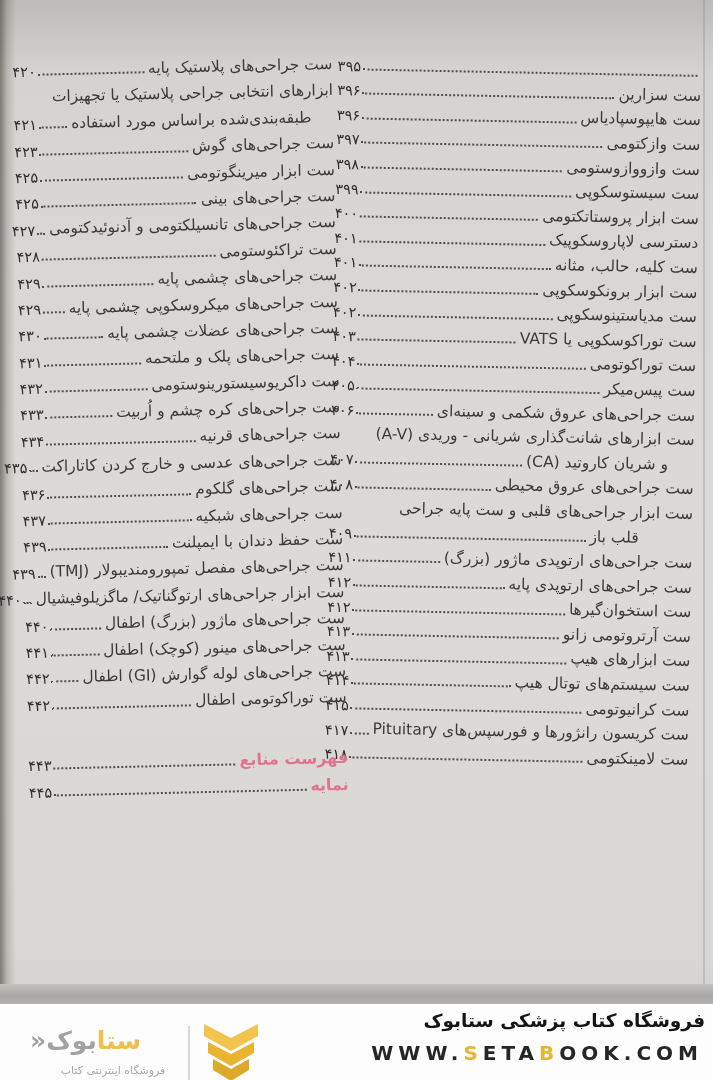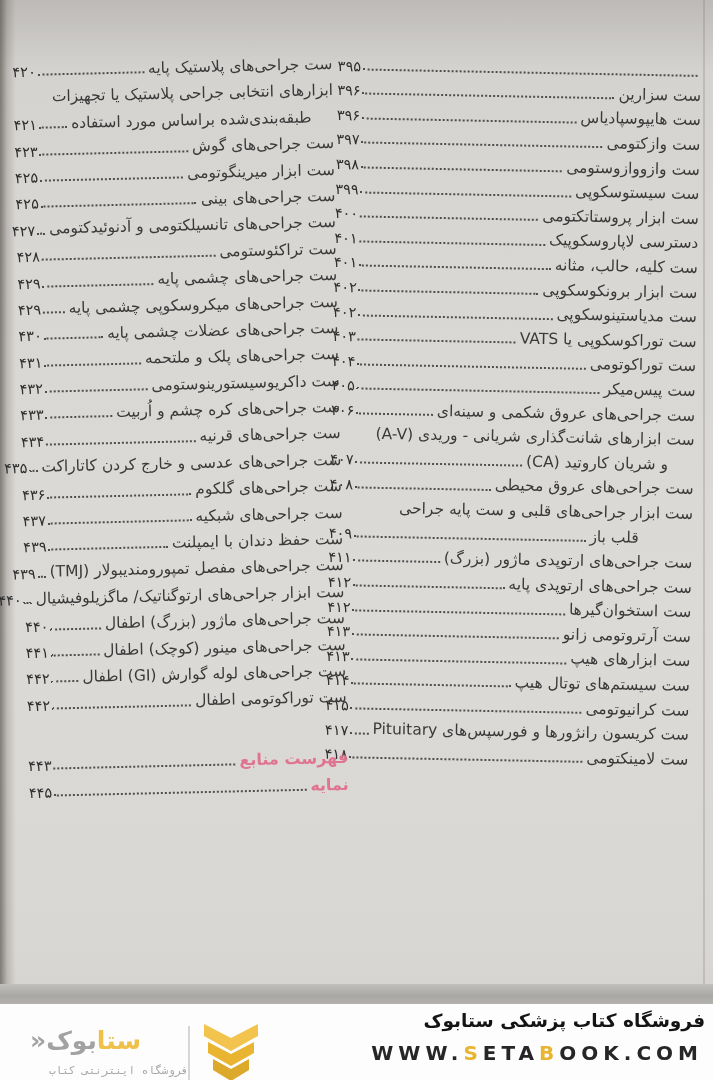--- a/index.html
+++ b/index.html
@@ -32,21 +32,21 @@
   #footer{position:absolute;left:0;top:1004px;width:713px;height:76px;background:#fdfdfd;}
   #store-line{position:absolute;right:8px;top:6px;font-size:18.5px;font-weight:bold;color:#141414;direction:rtl;}
   #site-url{position:absolute;right:10px;top:37px;font-size:20px;font-weight:bold;letter-spacing:5px;color:#262626;}
   #site-url .yellow{color:#e9b531;}
   #brand{position:absolute;left:30px;top:16px;width:250px;height:70px;}
   #brand-emblem{position:absolute;left:170px;top:2px;}
   #brand-divider{position:absolute;left:158px;top:6px;width:2px;height:58px;background:#d8d6d2;}
   #brand-word{position:absolute;left:0;top:8px;width:150px;text-align:left;direction:rtl;font-weight:bold;font-size:25px;line-height:1;}
   #brand-word .wy{color:#efc14b;}
   #brand-word .wg{color:#a2a2a2;}
-  #brand-tagline{position:absolute;left:8px;top:44px;width:150px;direction:rtl;font-size:11px;color:#a8a8a6;font-family:Liberation Mono, monospace;}
+  #brand-tagline{position:absolute;left:8px;top:44px;width:150px;direction:rtl;text-align:center;font-size:11px;color:#a8a8a6;}
 </style>
 </head>
 <body>
 
 <div id="page">
   <div id="top-shade"></div>
   <div id="gutter"></div>
   <div id="page-edge"></div>
 
   <div id="col-right" class="col">

